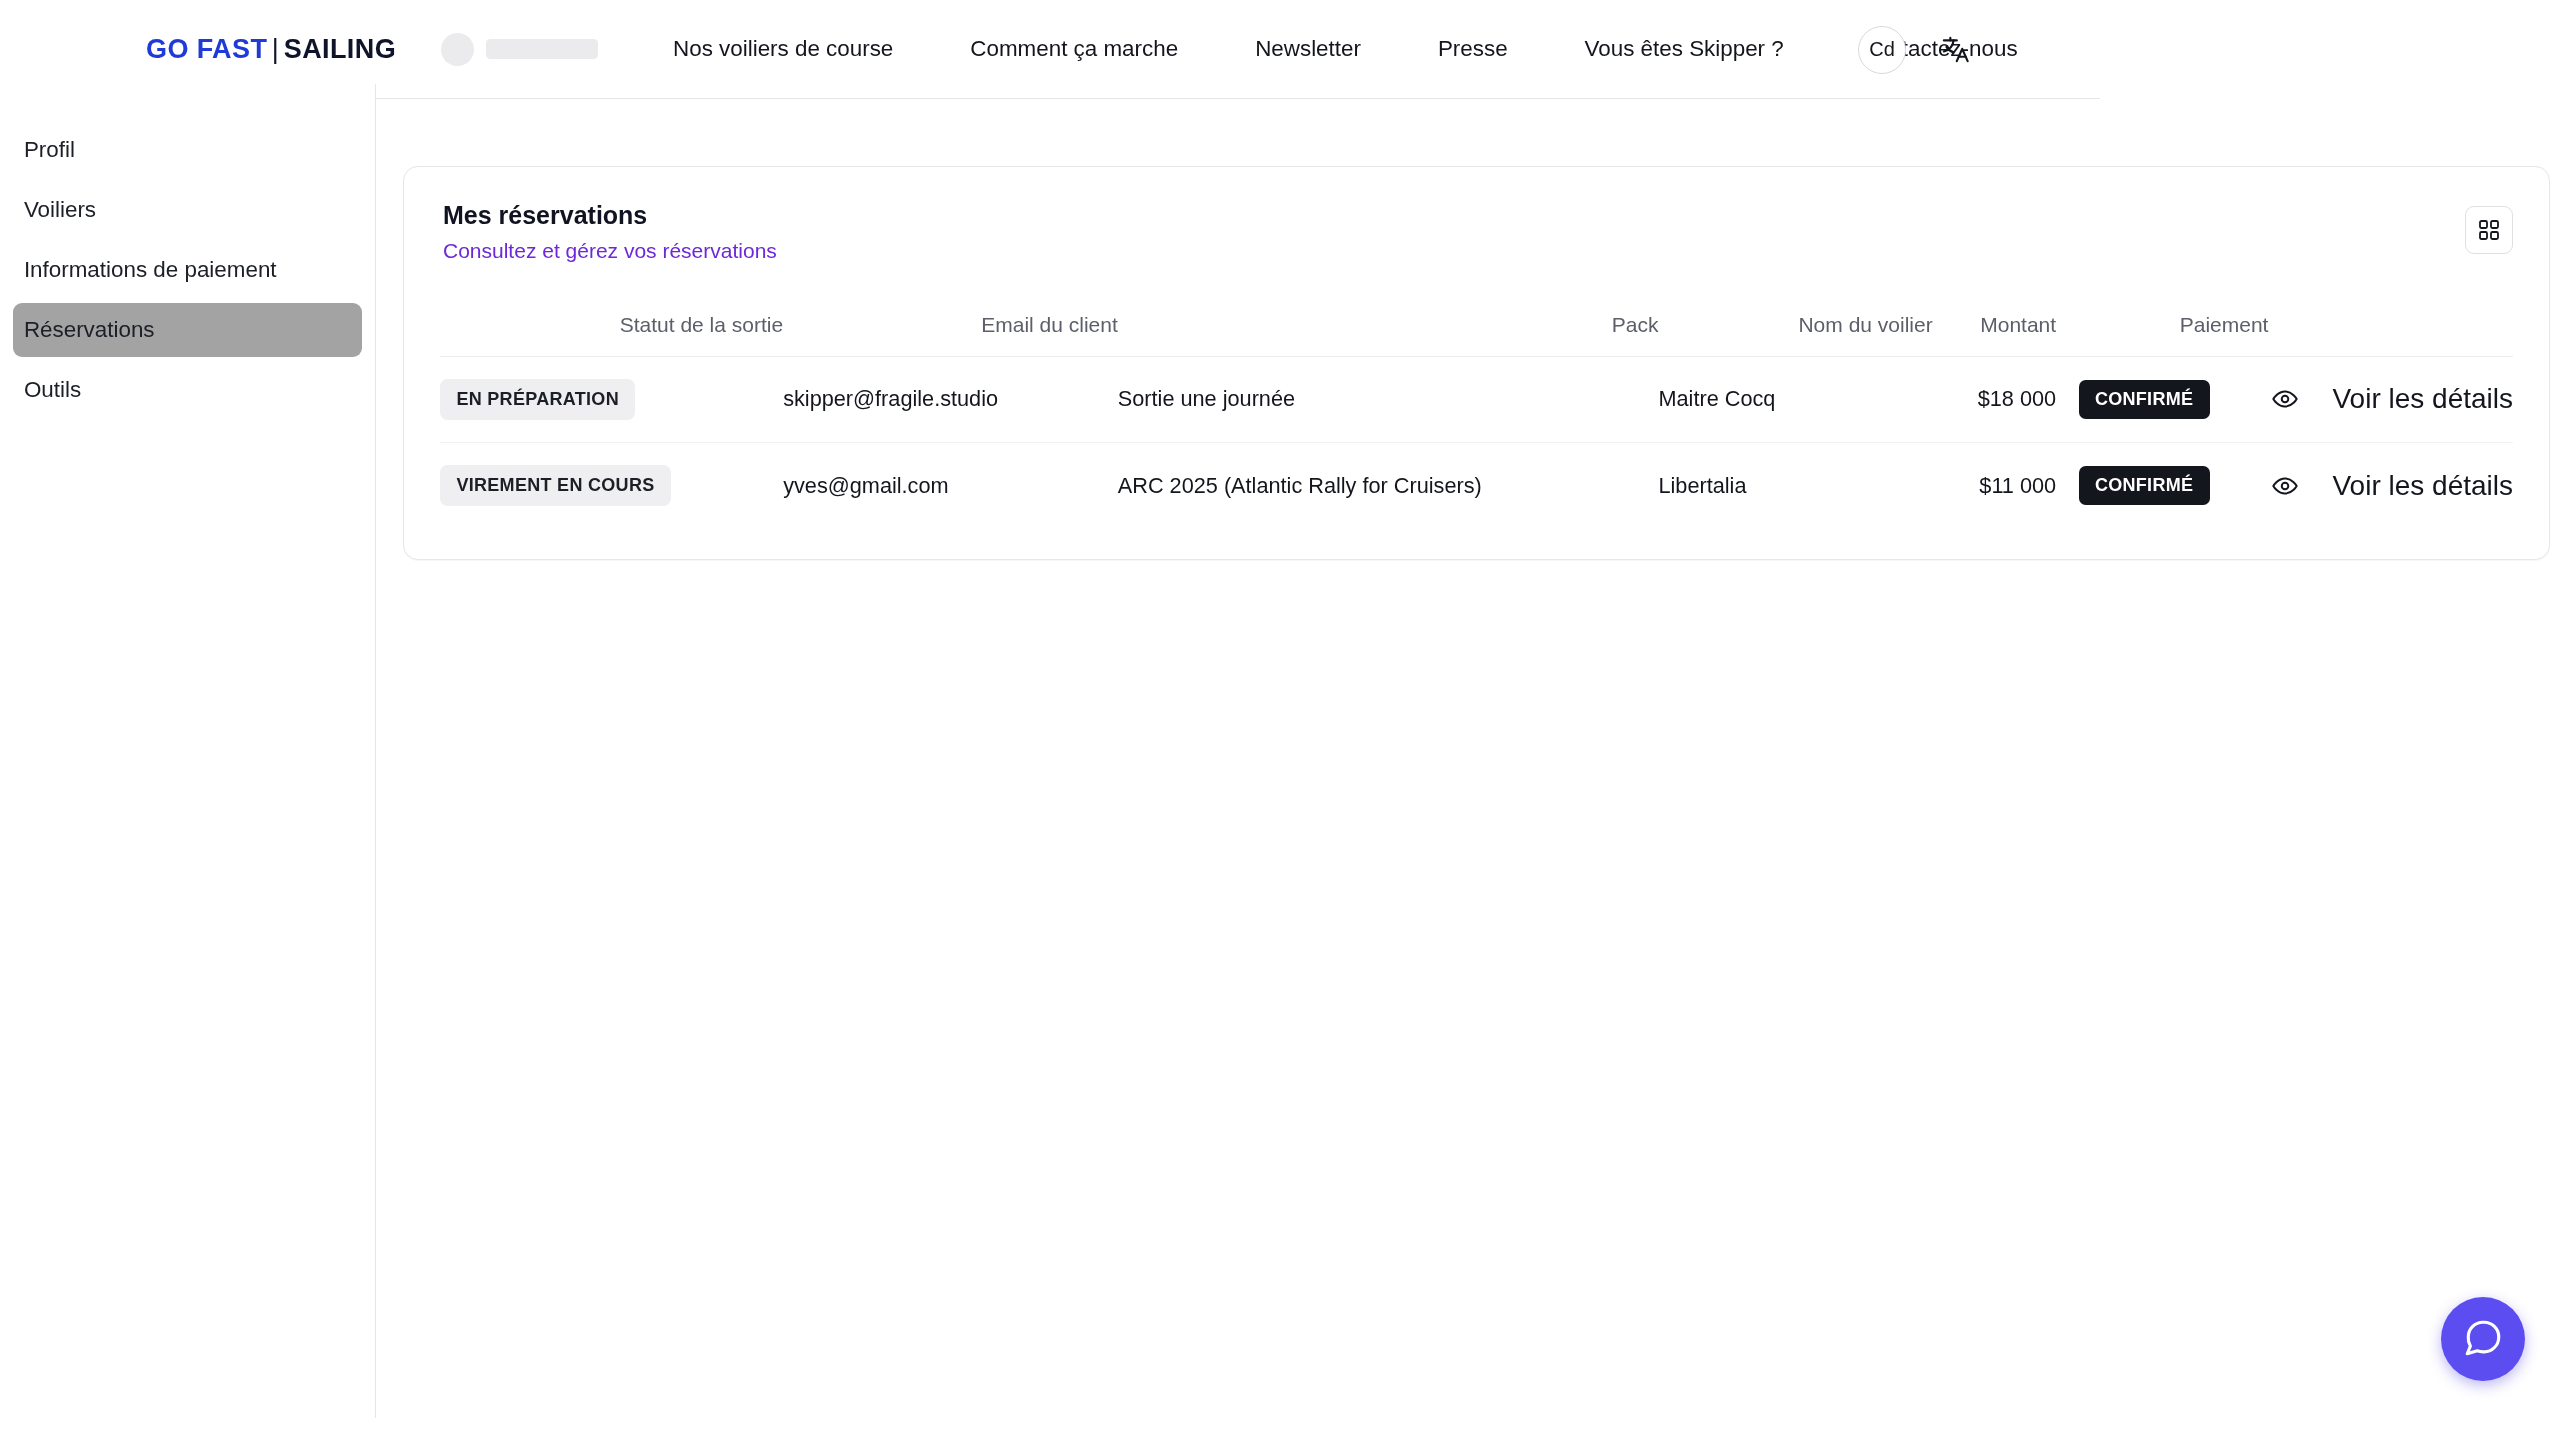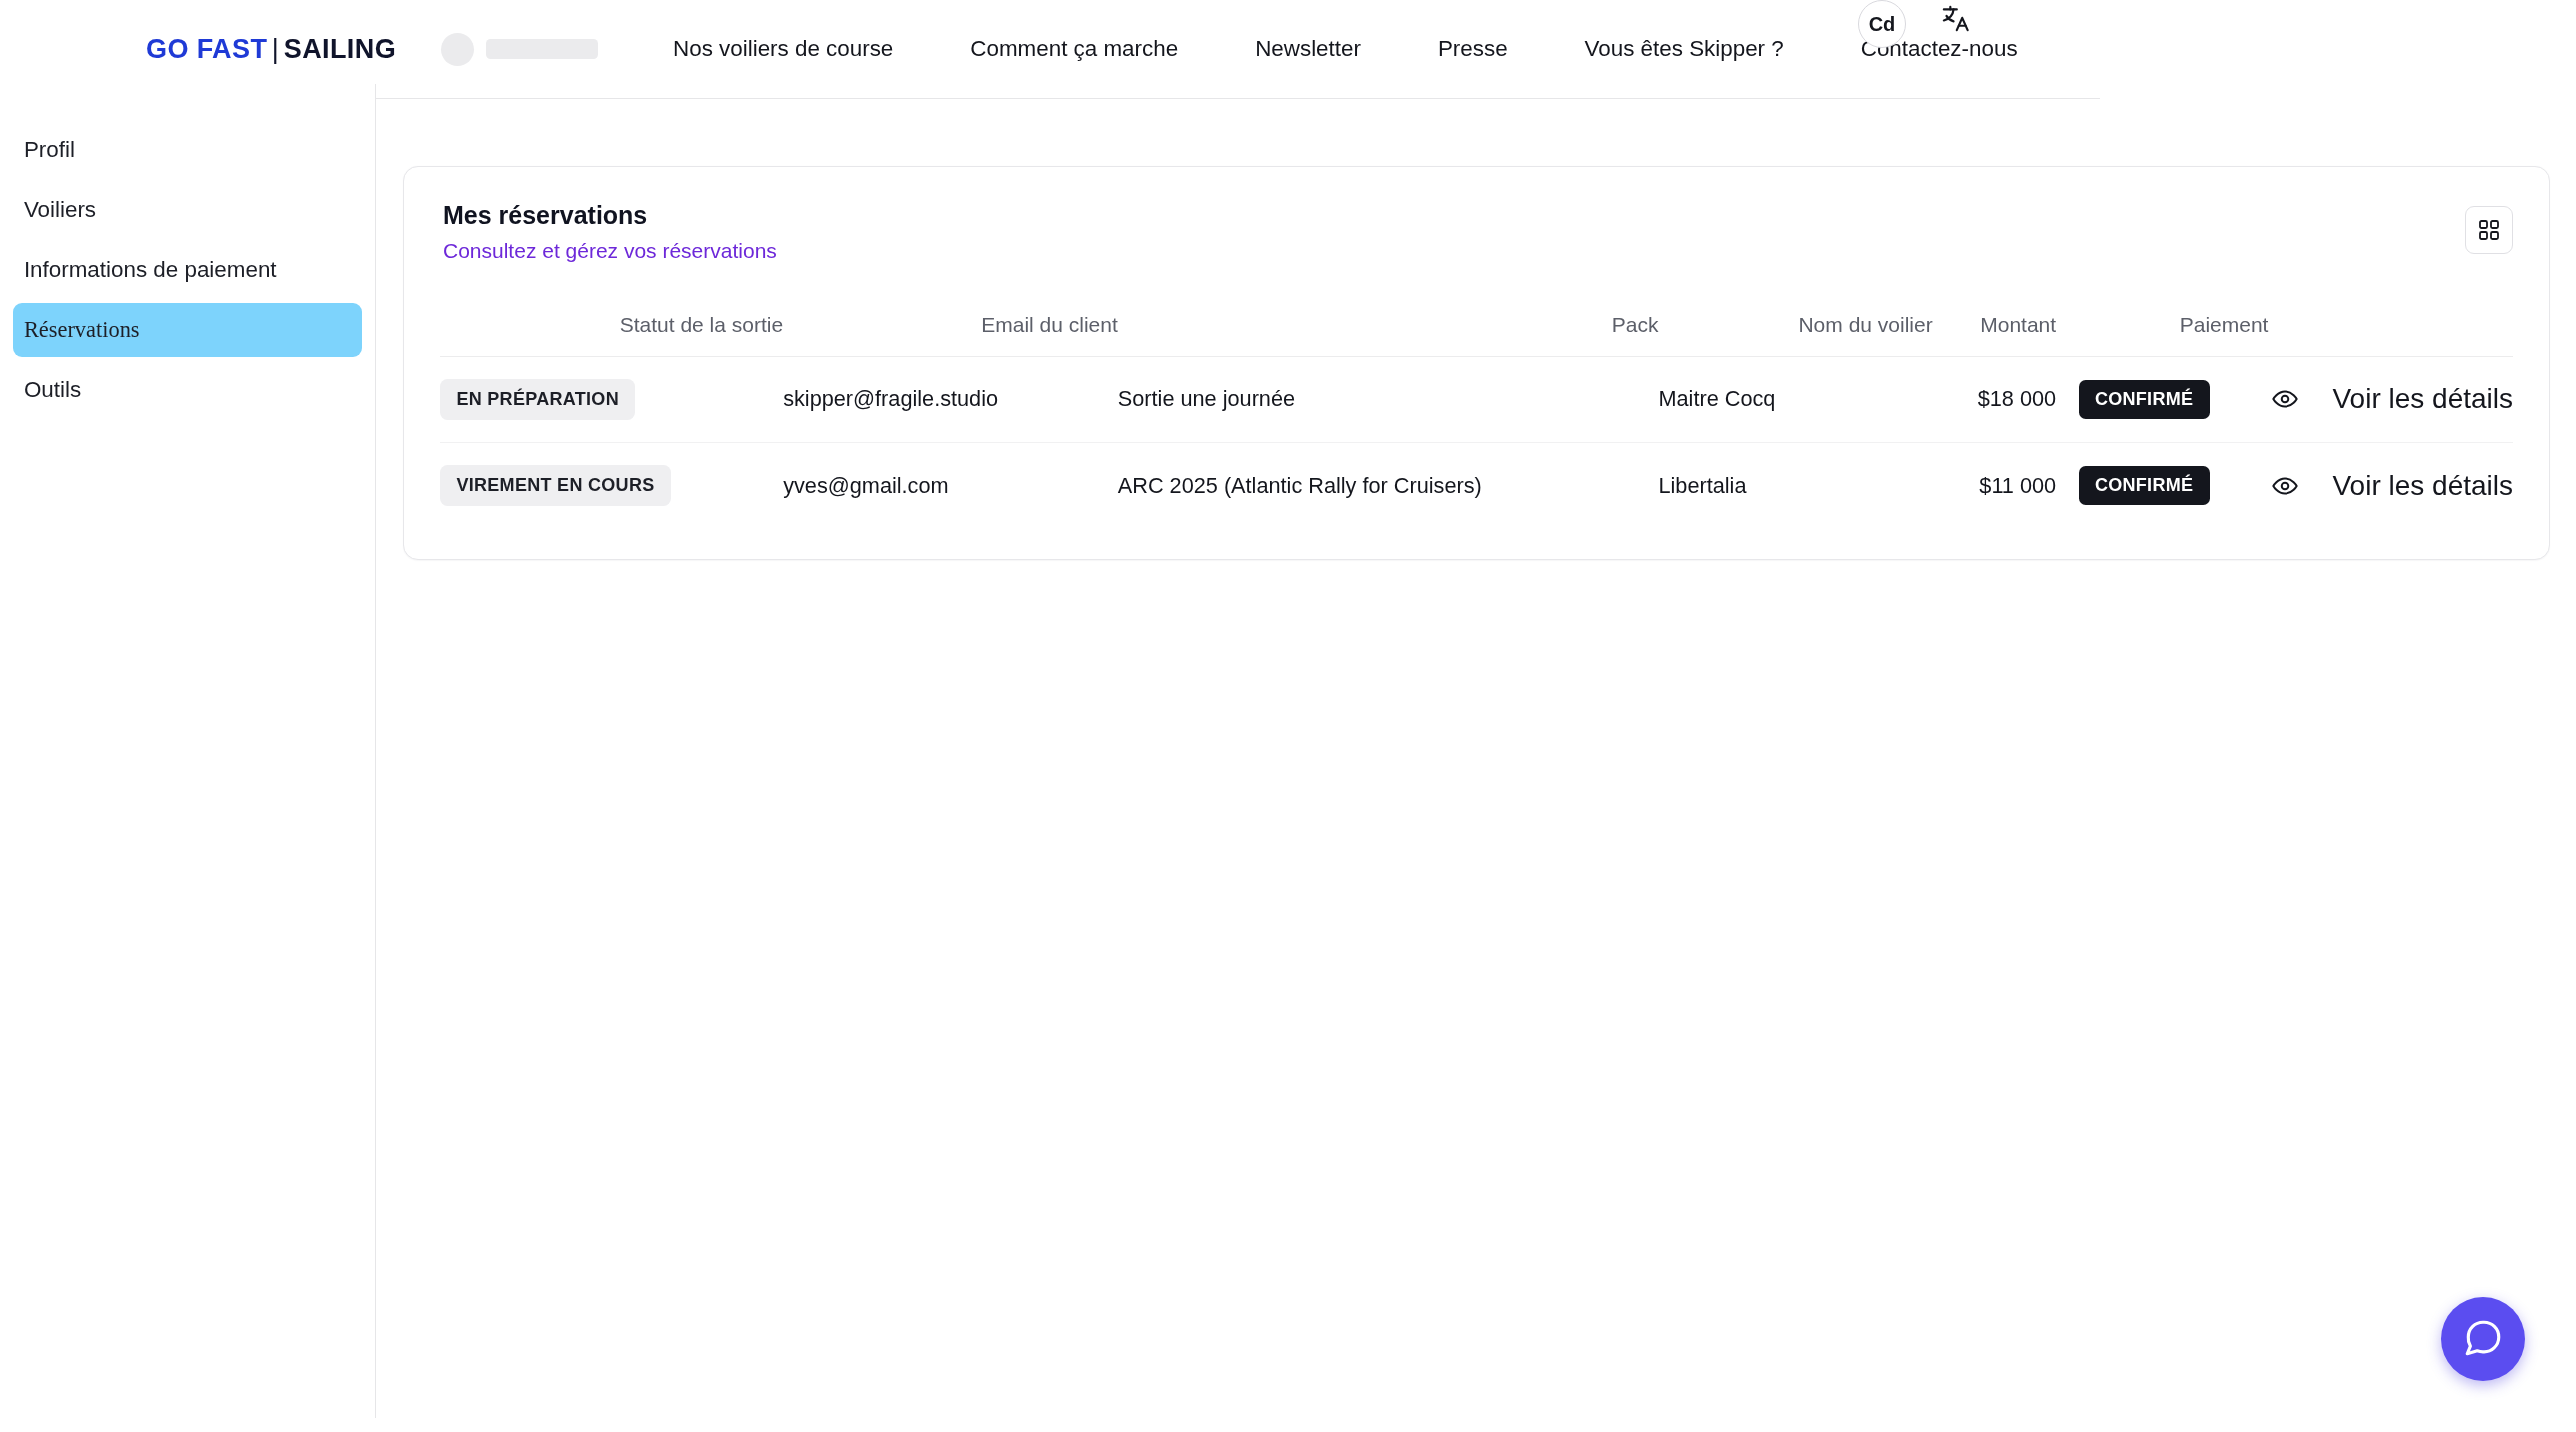--- a/index.html
+++ b/index.html
@@ -53,21 +53,21 @@
   }
   .nav-link {
     font-size: 22.4px;
     color: #14161d;
     white-space: nowrap;
     cursor: pointer;
     text-decoration: none;
   }
   .nav-right {
     position: absolute; right: 127px; top: 0; height: 99px;
-    display: flex; gap: 31px; font-weight: bold;
+    display: flex; align-items: center; gap: 31px;
   }
   .avatar {
     width: 48px; height: 48px; border-radius: 50%;
     background: #ffffff; border: 0.7px solid #d9d9de;
     display: flex; align-items: center; justify-content: center;
     font-size: 20px; color: #14161d;
     cursor: pointer;
   }
   .lang-icon {
     width: 36px; height: 36px;
@@ -89,23 +89,22 @@
     margin: 0 13.4px 6px 13.4px;
     padding-left: 10.5px;
     display: flex; align-items: center;
     font-size: 22.4px;
     color: #1d1f27;
     border-radius: 9px;
     cursor: pointer;
     white-space: nowrap;
   }
   .side-item.active {
-    background: #7dd3fc;
+    background: #a3a3a3;
     font-weight: 500;
-    font-family: Liberation Serif, serif;
   }
 
   
   .main {
     position: absolute; top: 99px; left: 376px;
     width: 2200px; height: 1334px;
     background: #ffffff;
   }
   .card {
     position: absolute;

